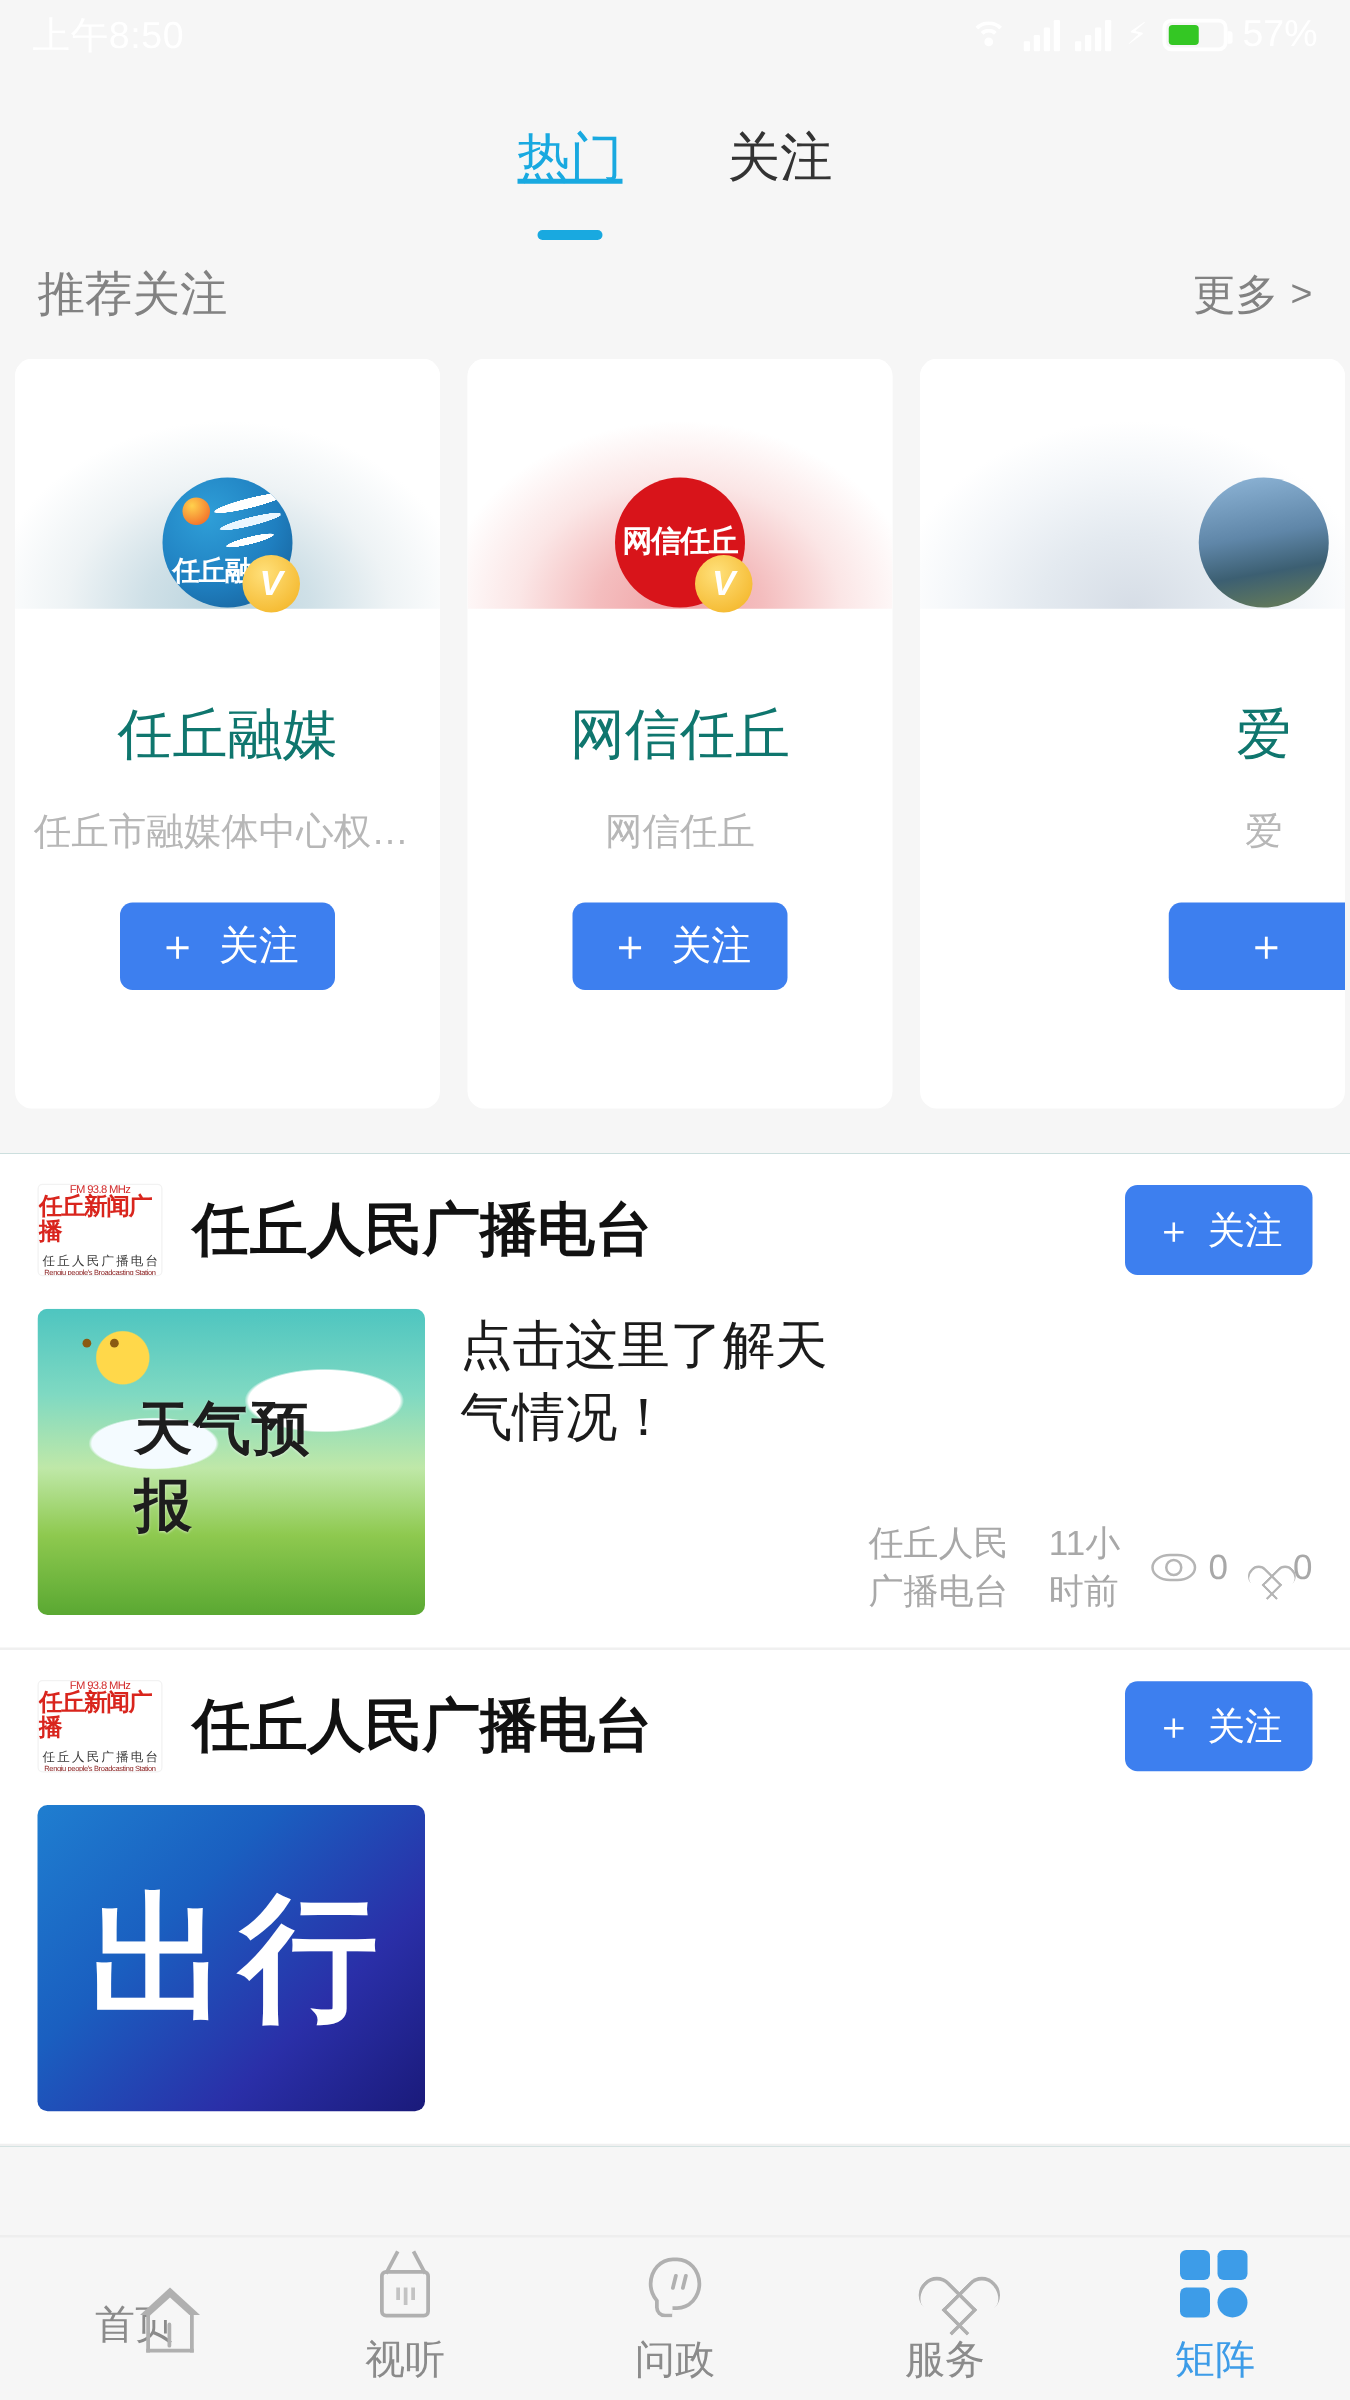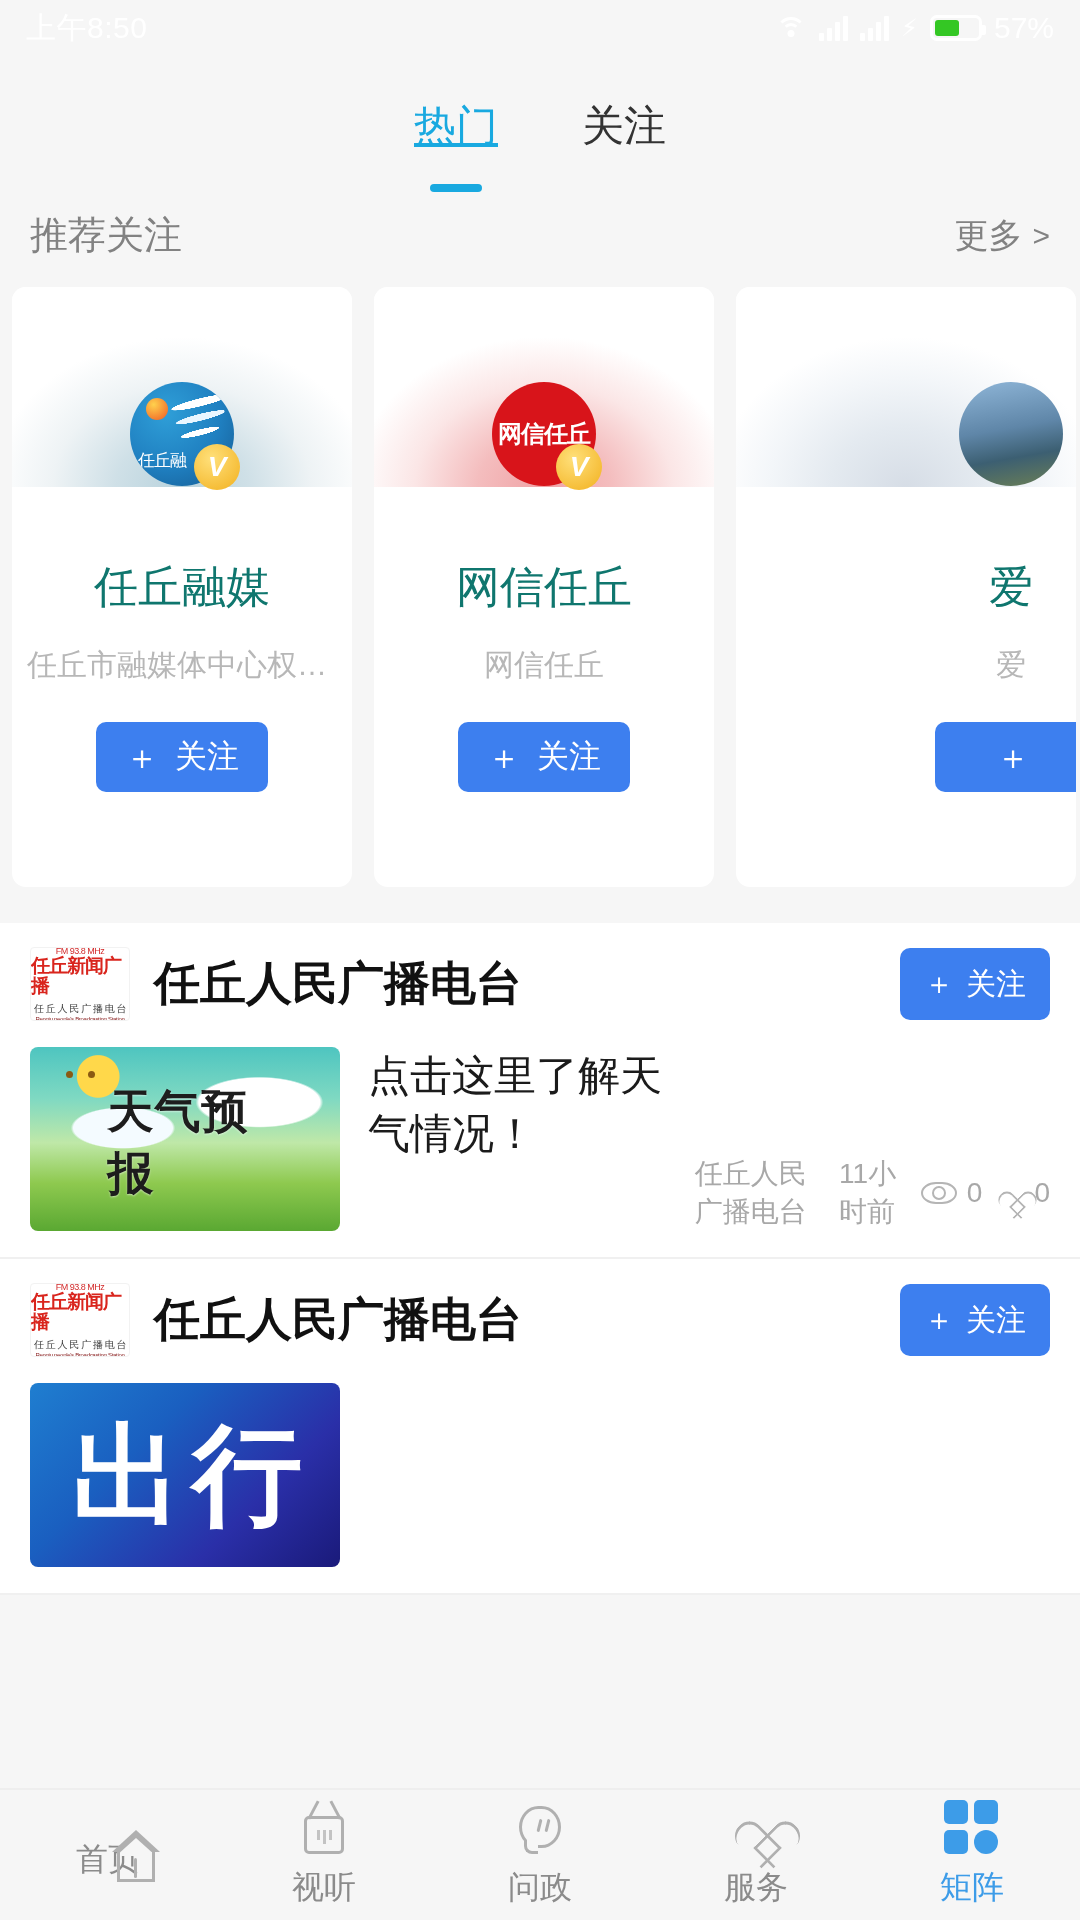--- a/index.html
+++ b/index.html
@@ -73,22 +73,22 @@
   .av-red { background:#d8141a; }
   .av-photo{ background:linear-gradient(170deg,#8fb6d8 0%,#5f86a8 45%,#3c5f72 70%,#6b7f55 100%); }
   .av-blue .swoosh{ position:absolute; right:8px; top:14px; width:72px; height:52px;
     background:
       radial-gradient(ellipse 60px 8px at 70% 18%, #ffffff 0 48%, transparent 50%),
       radial-gradient(ellipse 52px 7px at 66% 46%, #eaf6ff 0 48%, transparent 50%),
       radial-gradient(ellipse 40px 6px at 60% 74%, #ffffff 0 48%, transparent 50%);
     transform:rotate(-14deg); }
   .av-blue .dot{ position:absolute; left:16px; top:16px; width:22px; height:22px;
     border-radius:50%; background:radial-gradient(circle at 35% 30%,#ffd14d,#f05a22); }
-  .av-blue .txt{ position:absolute; left:8px; bottom:14px; font-size:17px;
-    color:#ffffff; letter-spacing:-1px; font-weight:normal; }
+  .av-blue .txt{ position:absolute; left:8px; bottom:14px; font-size:22px;
+    color:#ffffff; letter-spacing:-1px; font-weight:bold; }
   .av-red .txt-red{ color:#ffffff; font-size:24px; font-weight:bold; line-height:24px;
     letter-spacing:-1px; text-align:center; }
   .vbadge{ position:absolute; right:-6px; bottom:-4px; width:46px; height:46px;
     border-radius:50%; background:radial-gradient(circle at 38% 32%,#ffe07a,#f2b01e);
     display:flex; align-items:center; justify-content:center;
     color:#ffffff; font-size:28px; font-style:italic; font-weight:bold; z-index:3; }
 
   .rcard-name{ margin-top:72px; font-size:44px; color:#0f766e; z-index:2;
     white-space:nowrap; }
   .rcard-desc{ margin-top:28px; font-size:30px; color:#b7b7b7; z-index:2;
@@ -111,21 +111,21 @@
     line-height:20px; }
   .fi-logo .rule{ width:84%; height:2px; background:#e2e2e2; margin:3px 0; }
   .fi-logo .l3{ font-size:10px; color:#3a3a3a; letter-spacing:-.5px; }
   .fi-logo .l4{ font-size:6px; color:#8a2020; letter-spacing:-.3px; }
   .fi-name{ flex:1; margin-left:24px; font-size:46px; color:#111111; font-weight:bold; }
   .fi-btn{ width:150px; height:72px; border-radius:10px; background:#3d7fef;
     color:#ffffff; font-size:30px; display:flex; align-items:center;
     justify-content:center; gap:12px; }
 
   .fi-body{ display:flex; padding:8px 30px 16px 30px; gap:28px; }
-  .thumb{ flex:0 0 310px; height:184px; border-radius:8px; overflow:hidden;
+  .thumb{ flex:0 0 310px; height:245px; border-radius:8px; overflow:hidden;
     position:relative; }
   .thumb.weather{
     background:
       radial-gradient(circle 52px at 22% 16%, #ffd84a 0 40%, transparent 42%),
       radial-gradient(ellipse 110px 44px at 74% 30%, #ffffff 0 55%, transparent 58%),
       radial-gradient(ellipse 90px 36px at 30% 44%, #f4fbff 0 55%, transparent 58%),
       linear-gradient(180deg,#4ec5c0 0%,#7fd9c2 28%,#bfe8a8 52%,#8ec94f 74%,#5aa832 100%);
   }
   .thumb.weather .wtext{ position:absolute; left:50%; top:52%;
     transform:translate(-50%,-50%); font-size:46px; color:#1d1d1d;

